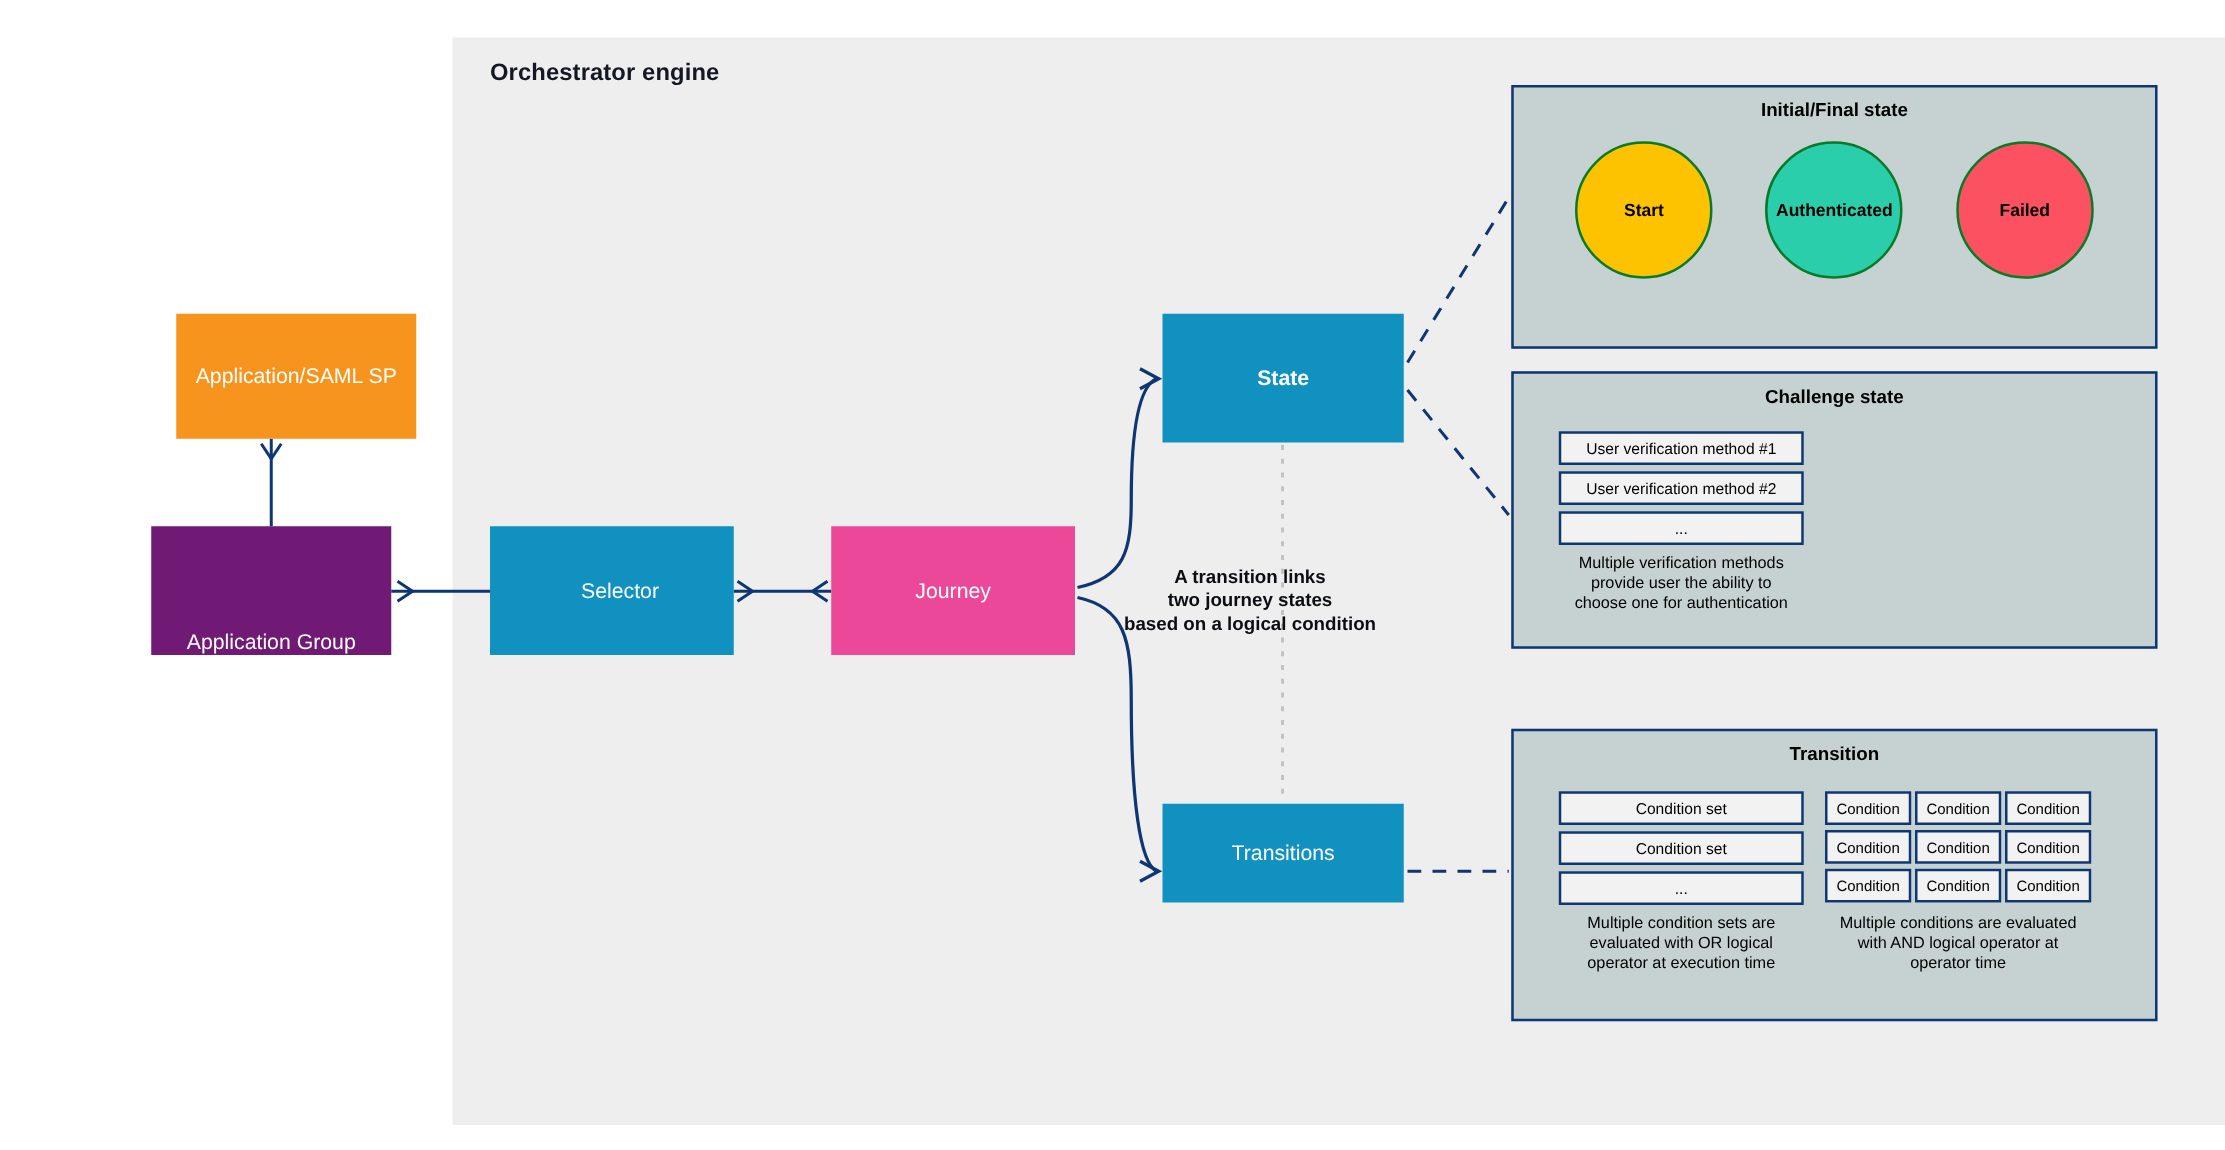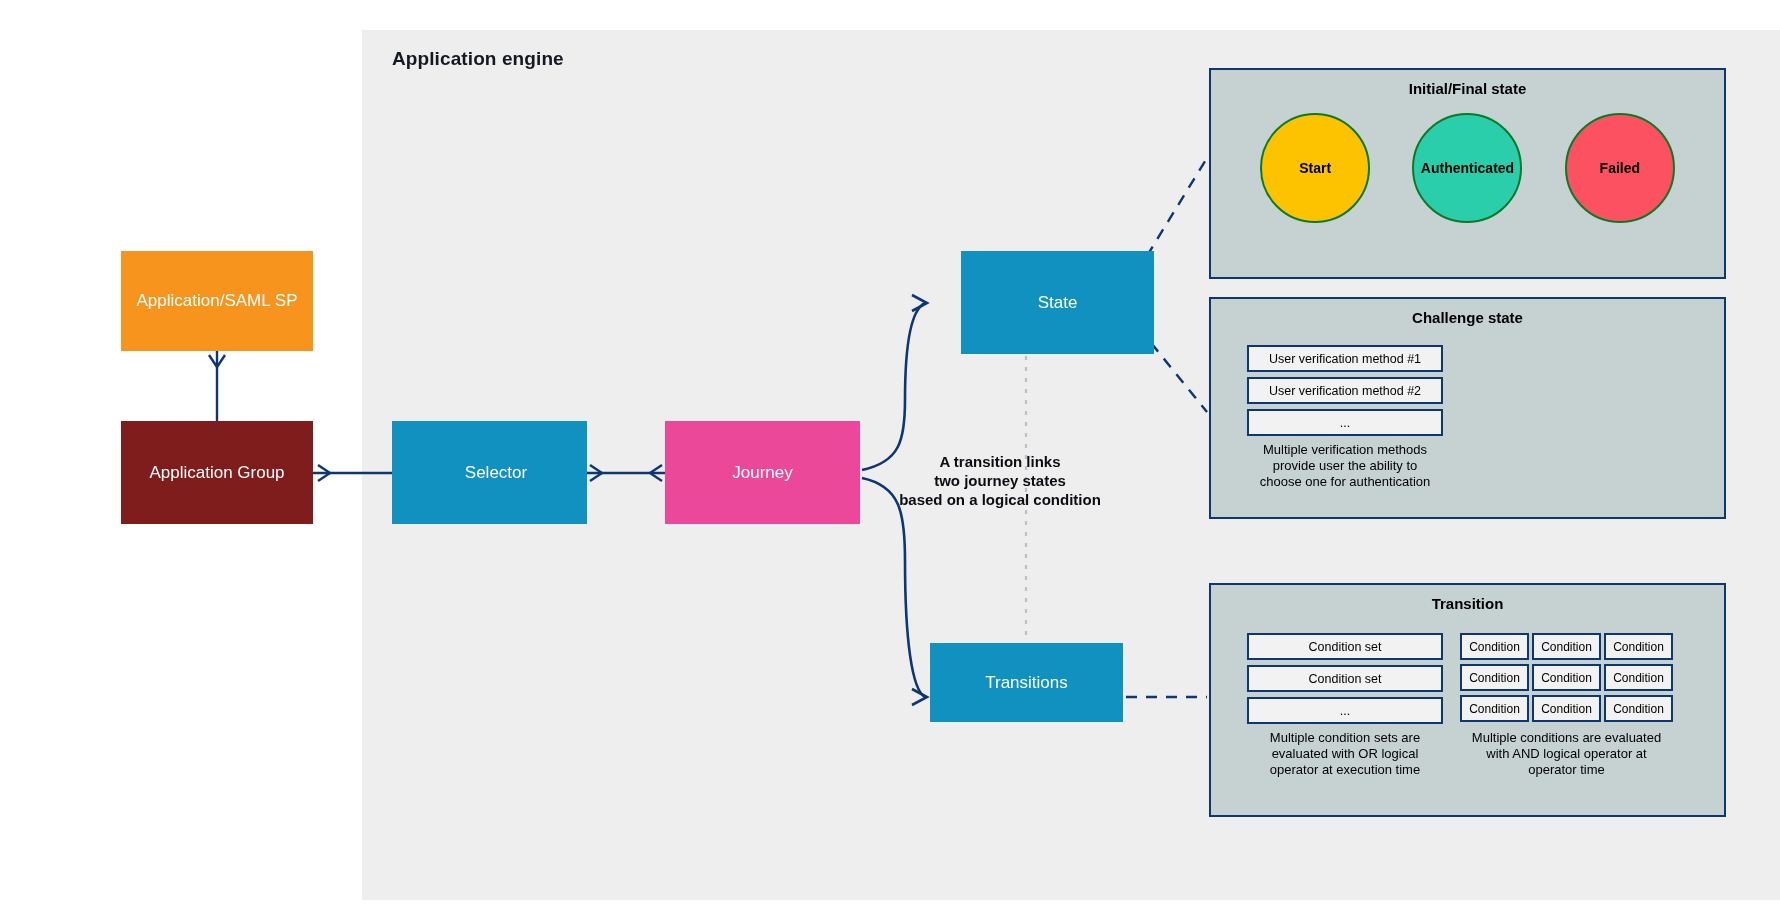--- a/index.html
+++ b/index.html
@@ -49,21 +49,21 @@
     text-align: center;
     box-sizing: border-box;
   }
   .node.orange { background: #f7941e; }
   .node.blue   { background: #1191c0; }
 
   .n-app      { left: 121px; top: 251px;  width: 192px; height: 100px; }
   .n-appgroup { left: 121px; top: 421px;  width: 192px; height: 103px; }
   .n-selector { left: 392px; top: 421px;  width: 195px; height: 103px; }
   .n-journey  { left: 665px; top: 421px;  width: 195px; height: 103px; }
-  .n-state    { left: 961px; top: 251px;  width: 193px; height: 103px; }
+  .n-state    { left: 930px; top: 251px;  width: 193px; height: 103px; font-weight: bold; }
   .n-trans    { left: 930px; top: 643px;  width: 193px; height: 79px; }
 
   
   .center-note {
     position: absolute;
     left: 880px; top: 452px;
     width: 240px;
     text-align: center;
     font-size: 15px;
     font-weight: bold;
@@ -172,21 +172,21 @@
     line-height: 16px;
     margin-top: 8px;
   }
 </style>
 </head>
 <body>
 
 <div id="stage">
 
   <div class="orch-panel" style="background: rgb(238, 238, 238);"></div>
-  <div class="orch-title">Application engine</div>
+  <div class="orch-title">Orchestrator engine</div>
 
   <svg id="wires" viewBox="0 0 1780 920" xmlns="http://www.w3.org/2000/svg">
     <defs>
       <marker id="openArrowR" markerWidth="14" markerHeight="14" refX="11" refY="7" orient="auto" markerUnits="userSpaceOnUse">
         <path d="M2,1 L11,7 L2,13" fill="none" stroke="#0d3673" stroke-width="2.2"></path>
       </marker>
       <marker id="openArrowL" markerWidth="14" markerHeight="14" refX="3" refY="7" orient="auto" markerUnits="userSpaceOnUse">
         <path d="M12,1 L3,7 L12,13" fill="none" stroke="#0d3673" stroke-width="2.2"></path>
       </marker>
       <marker id="openArrowDown" markerWidth="14" markerHeight="14" refX="11" refY="7" orient="auto" markerUnits="userSpaceOnUse">
@@ -222,25 +222,25 @@
 
     <line x1="1026" y1="356" x2="1026" y2="641" stroke="#bfbfbf" stroke-width="2.2" stroke-dasharray="4 7"></line>
 
     <line x1="1126" y1="290" x2="1207" y2="158" stroke="#0d3673" stroke-width="2.4" stroke-dasharray="11 9"></line>
 
     <line x1="1126" y1="312" x2="1207" y2="412" stroke="#0d3673" stroke-width="2.4" stroke-dasharray="11 9"></line>
 
     <line x1="1126" y1="697" x2="1207" y2="697" stroke="#0d3673" stroke-width="2.4" stroke-dasharray="11 9"></line>
   </svg>
 
-  <div class="node orange n-app" style="background: rgb(247, 148, 30);">
+  <div class="node orange n-app" style="background: rgb(247, 148, 30); margin-left: 20px;">
     <span>Application/SAML SP</span>
   </div>
 
-  <div class="node orange n-appgroup" style="background: #7f1d1d;">
+  <div class="node orange n-appgroup" style="background: #701a75; align-items: flex-end;">
     <span>Application Group</span>
   </div>
 
   <div class="node blue n-selector" style="background: rgb(17, 145, 192); padding-left: 13px;">
     <span>Selector</span>
   </div>
 
   <div class="node blue n-journey" style="background: #ec4899;">
     <span>Journey</span>
   </div>

